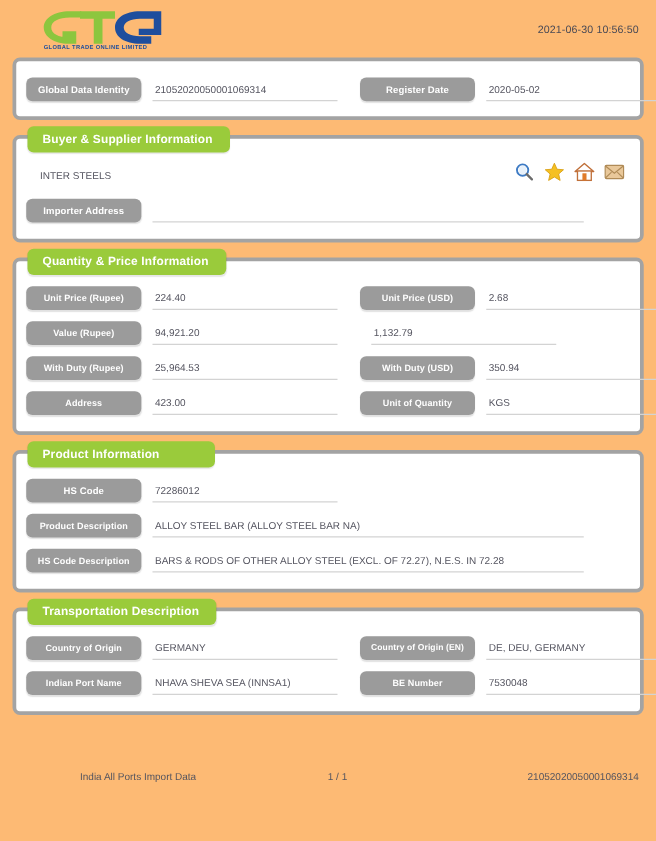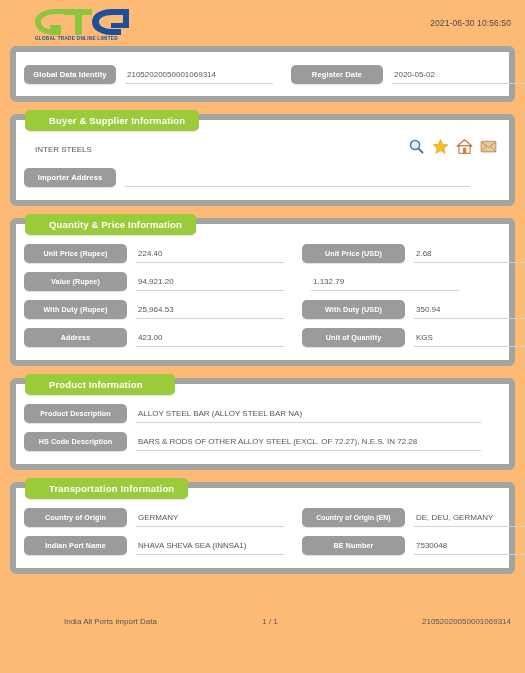--- a/index.html
+++ b/index.html
@@ -18,36 +18,36 @@
   .logo svg { display: block; }
   .timestamp {
     position: absolute; right: 14px; top: 18px;
     font-size: 8.5px; color: #4a4a55; letter-spacing: .1px;
   }
 
   
   .panel {
     position: relative;
     margin: 0 10px 12px 10px;
-    border: 6px solid #a3a3a3;
+    border: 3px solid #a3a3a3;
     border-radius: 6px;
     background: #fff;
     padding: 10px 8px 10px 8px;
   }
   .panel.first { margin-top: 0; padding: 9px 8px 9px 8px; }
   .panel.tabbed { margin-top: 10px; padding-top: 16px; }
 
   .tab {
     position: absolute;
     left: 9px; top: -10px;
     background: #9ACB3B;
     color: #ffffff;
     font-size: 9.5px;
     font-weight: bold;
-    padding: 5px 14px 5px 24px;
+    padding: 5px 14px 5px 12px;
     border-radius: 5px;
     letter-spacing: .15px;
     white-space: nowrap;
     box-shadow: 0 1px 1px rgba(0,0,0,.10);
     min-width: 150px;
   }
 
   
   .row { display: flex; align-items: center; height: 26px; position: relative; }
   .row + .row { margin-top: 2px; }
@@ -61,21 +61,21 @@
     color: #ffffff;
     font-size: 7.6px;
     font-weight: bold;
     text-align: center;
     border-radius: 5px;
     letter-spacing: .1px;
     white-space: nowrap;
     overflow: hidden;
     box-shadow: 0 1px 1px rgba(0,0,0,.12);
   }
-  .pill.wide { width: 103px; font-size: 7.2px; }
+  .pill.wide { width: 92px; font-size: 7.2px; }
 
   .field {
     flex: 0 0 auto;
     margin-left: 9px;
     height: 19px;
     border-bottom: 1px solid #d3d3d3;
     font-size: 8px;
     color: #555560;
     line-height: 19px;
     padding-left: 2px;
@@ -207,34 +207,38 @@
       <div class="field colL">423.00</div>
       <div class="spacer"></div>
       <div class="pill wide">Unit of Quantity</div>
       <div class="field colR">KGS</div>
     </div>
   </div>
 
   <div class="panel tabbed">
     <div class="tab">Product Information</div>
 
+    <div class="row">
+      <div class="pill">HS Code</div>
+      <div class="field short">72286012</div>
+    </div>
 
     <div class="row">
       <div class="pill wide">Product Description</div>
       <div class="field full">ALLOY STEEL BAR (ALLOY STEEL BAR NA)</div>
     </div>
 
     <div class="row">
       <div class="pill wide">HS Code Description</div>
       <div class="field full">BARS &amp; RODS OF OTHER ALLOY STEEL (EXCL. OF 72.27), N.E.S. IN 72.28</div>
     </div>
   </div>
 
   <div class="panel tabbed">
-    <div class="tab">Transportation Information</div>
+    <div class="tab">Transportation Description</div>
 
     <div class="row">
       <div class="pill wide">Country of Origin</div>
       <div class="field colL">GERMANY</div>
       <div class="spacer"></div>
       <div class="pill wide" style="font-size:6.8px;">Country of Origin (EN)</div>
       <div class="field colR">DE, DEU, GERMANY</div>
     </div>
 
     <div class="row">

